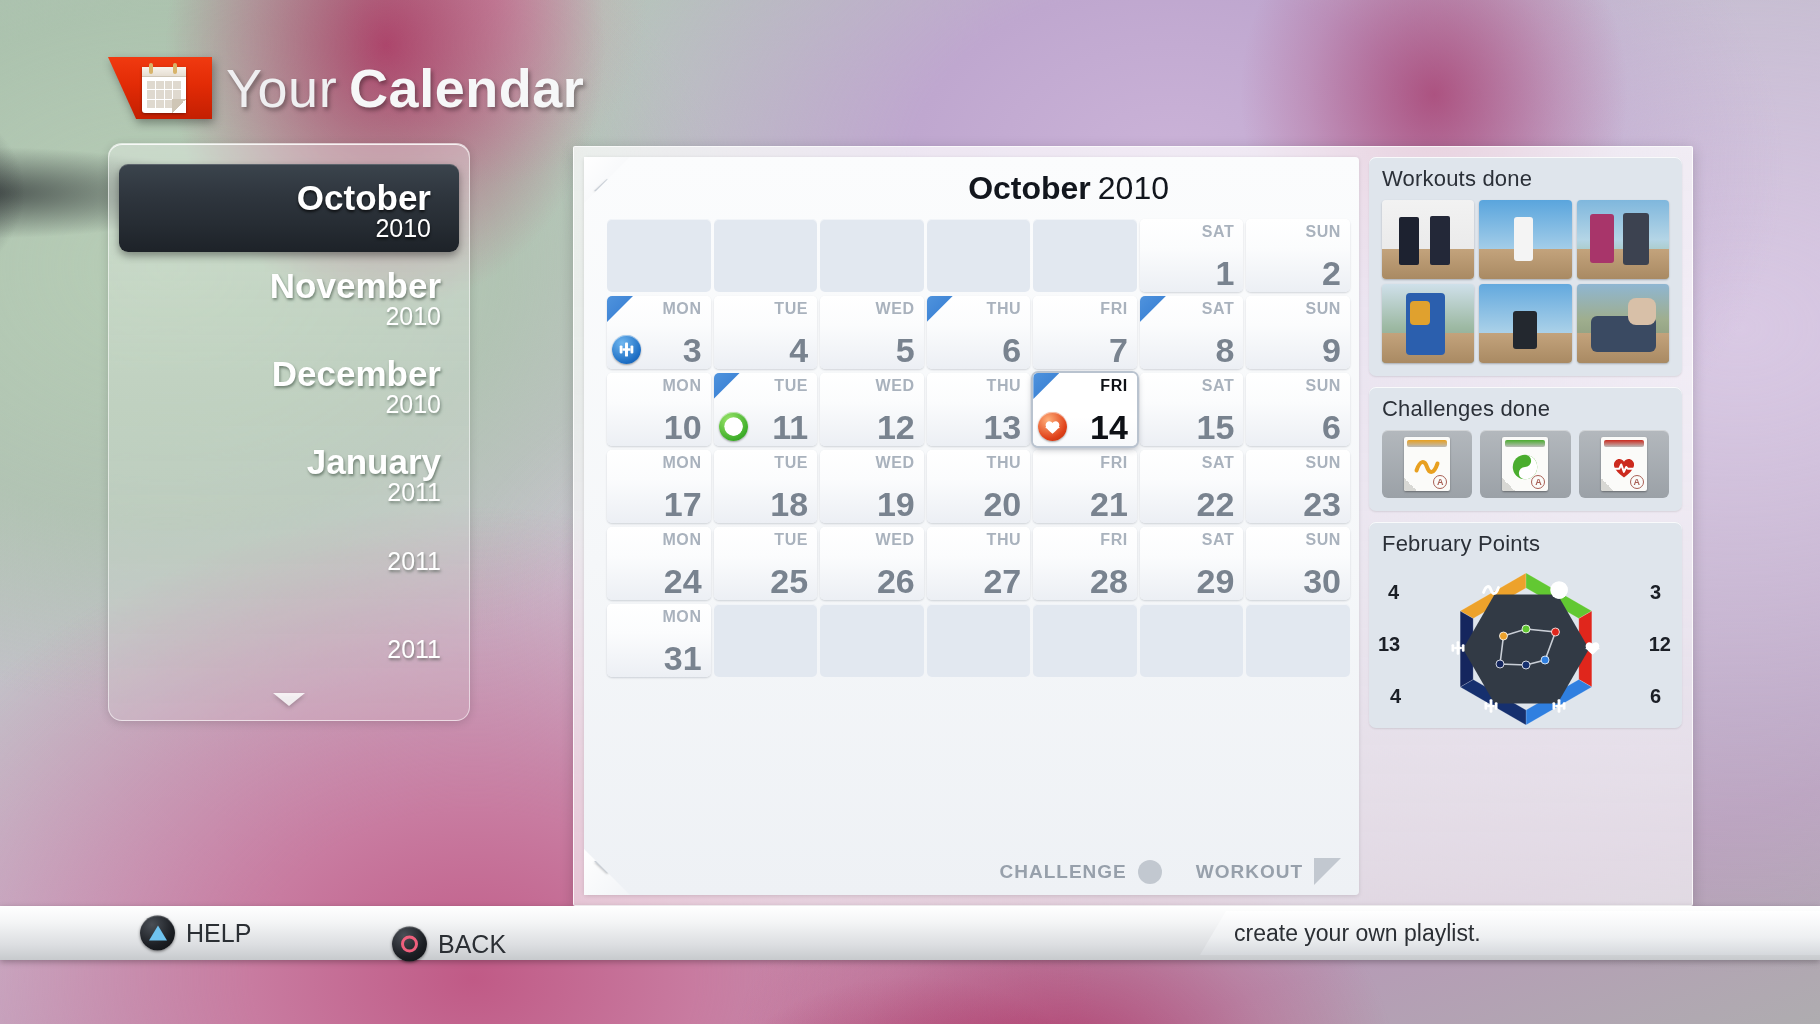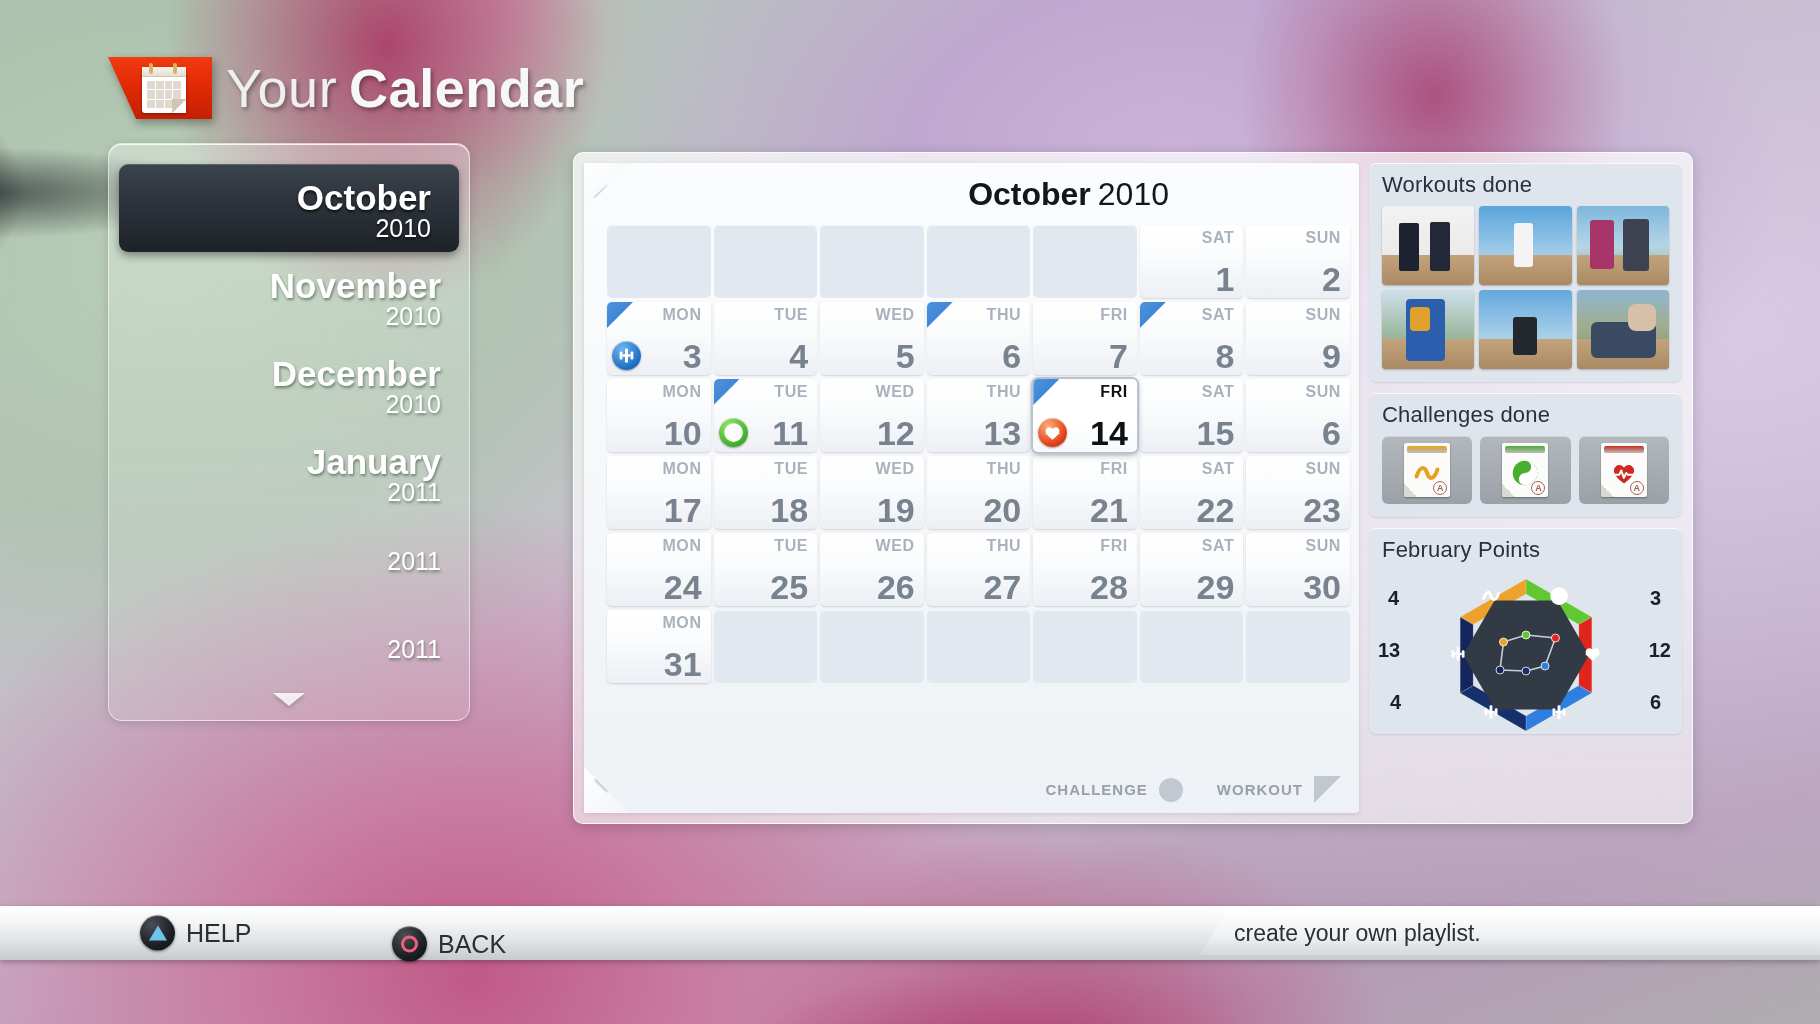--- a/index.html
+++ b/index.html
@@ -118,24 +118,24 @@
   .month-item.selected .m-name, .month-item.selected .m-year { text-shadow: 0 2px 3px rgba(0,0,0,0.7); }
   .scroll-arrow {
     position:absolute; left:50%; transform:translateX(-50%); bottom:14px;
     width:0; height:0; border-left:16px solid transparent; border-right:16px solid transparent;
     border-top:13px solid rgba(255,255,255,0.85);
     filter: drop-shadow(0 2px 2px rgba(0,0,0,0.25));
   }
 
   
   #cal-panel {
-    position:absolute; left:573px; top:152px; width:1120px; height:672px;
+    position:absolute; left:573px; top:146px; width:1120px; height:760px;
     background: linear-gradient(180deg, rgba(255,255,255,0.72) 0%, rgba(250,251,252,0.62) 100%);
     border:1px solid rgba(255,255,255,0.8);
-    border-radius:10px;
+    border-radius:2px;
     box-shadow: 0 3px 14px rgba(0,0,0,0.18);
   }
   #cal-inner {
     position:absolute; left:10px; top:10px; right:10px; bottom:10px;
     display:flex;
   }
   #cal-left {
     position:relative; flex:0 0 775px;
     background: linear-gradient(180deg,#fbfcfd 0%, #f5f7f9 55%, #eef1f5 100%);
     border-radius:4px;
@@ -207,21 +207,21 @@
     display:flex; align-items:center; justify-content:center;
   }
   .badge svg { display:block; }
   .badge.b-blue  { background: radial-gradient(circle at 35% 28%, #6fb6ef, #1d6ec4 70%, #14529b); }
   .badge.b-green { background: radial-gradient(circle at 35% 28%, #9ae56a, #3fae2a 70%, #2b8a1c); }
   .badge.b-red   { background: radial-gradient(circle at 35% 28%, #ffb07a, #e0421a 65%, #b32a08); }
 
   #legend {
     position:absolute; right:18px; bottom:10px;
     display:flex; align-items:center; gap:34px;
-    font-size:15px; font-weight:700; color:#97a0ab; letter-spacing:1px;
+    font-size:19px; font-weight:700; color:#97a0ab; letter-spacing:1px;
   }
   #legend .lg { display:flex; align-items:center; gap:11px; }
   .lg-circle { width:24px; height:24px; border-radius:50%; background:#c2c8d0; }
   .lg-tri { width:27px; height:27px; background:#c2c8d0; clip-path: polygon(0 0, 100% 0, 0 100%); }
 
   
   #cal-right { position:relative; flex:1 1 auto; margin-left:10px; }
   .side-card {
     background: #dfe5ec;
     border-radius:7px;

